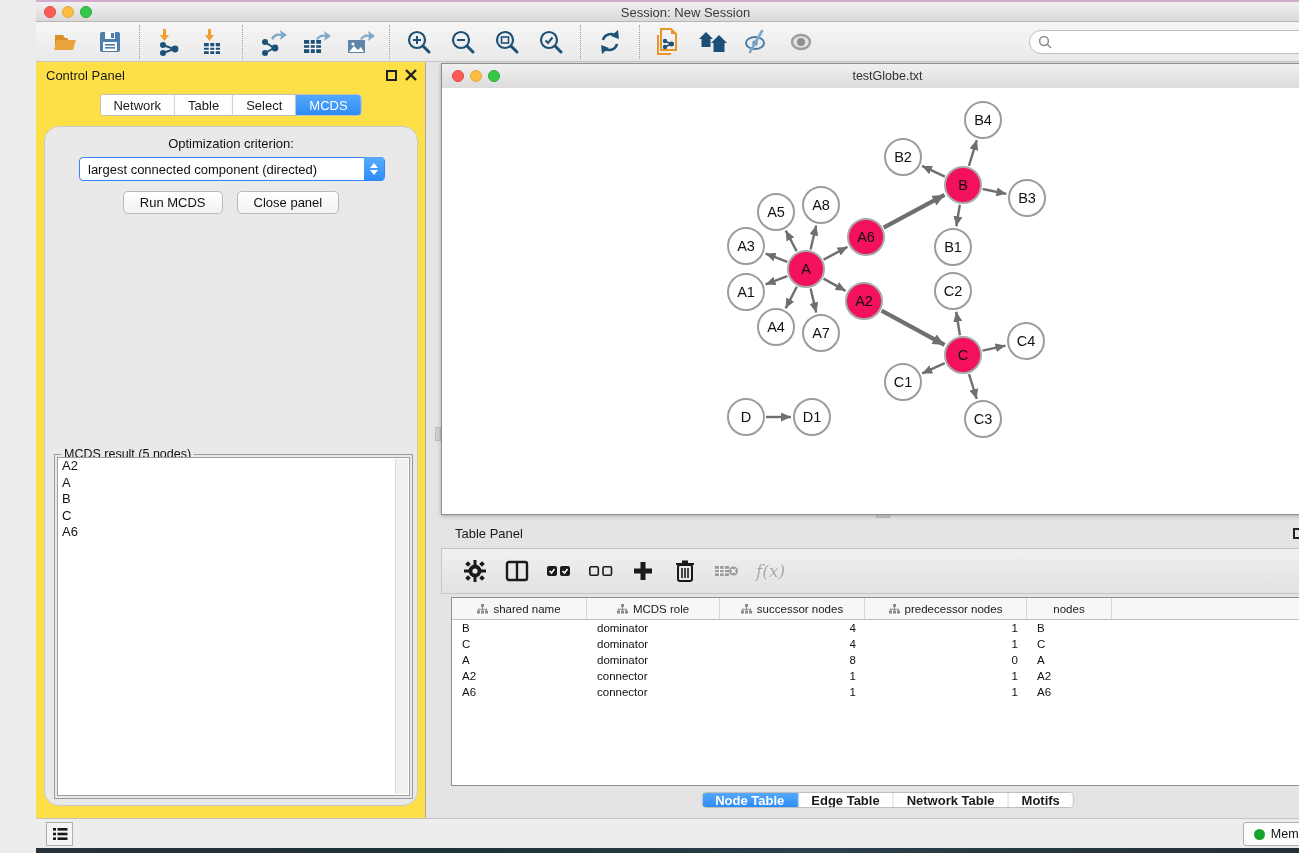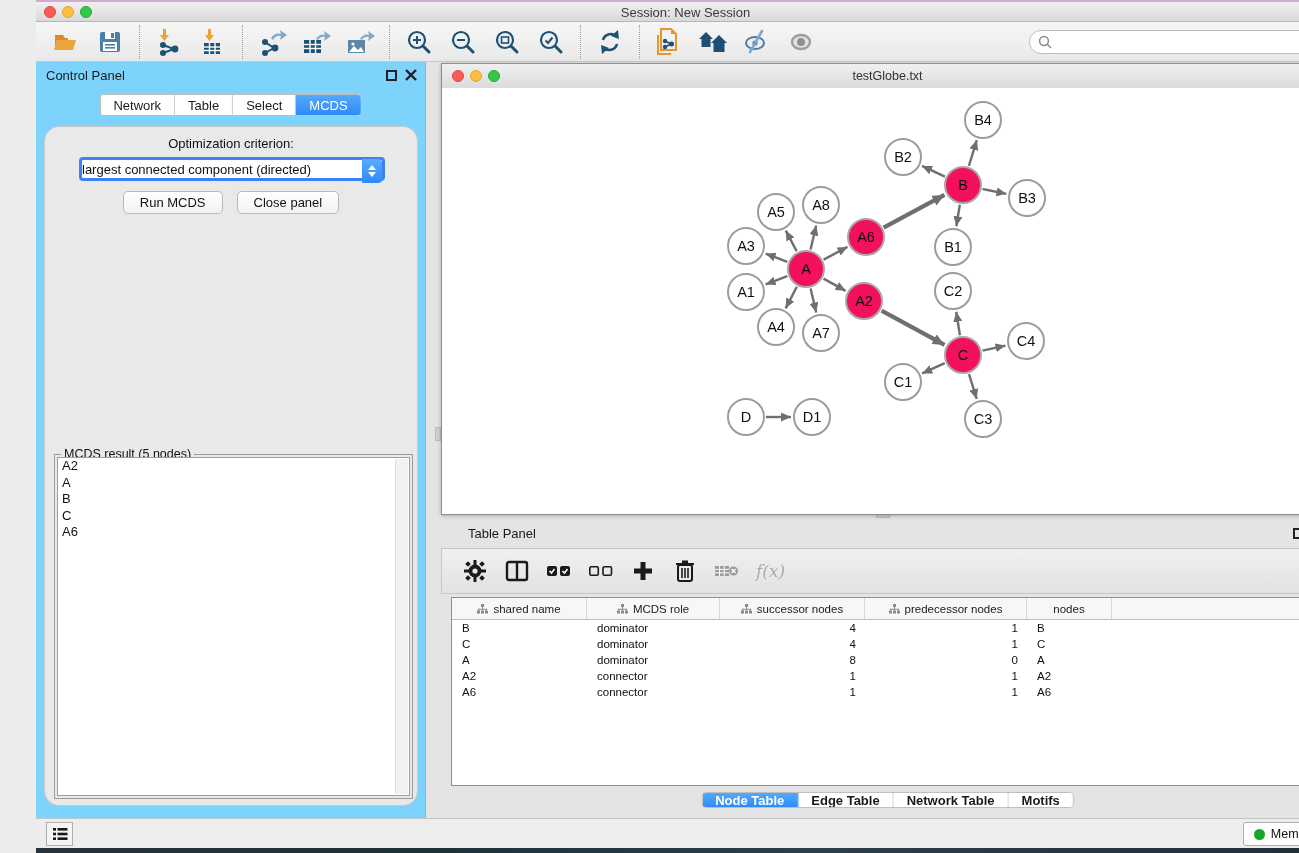--- a/index.html
+++ b/index.html
@@ -23,41 +23,41 @@
     background:linear-gradient(#F6F6F6,#E9E9E9); border-bottom:1px solid #C9C9C9;
     display:flex; align-items:center; padding-left:8px; }
   .tbtn { width:32px; height:32px; display:flex; align-items:center; justify-content:center; margin:0 6px; }
   .tsep { height:34px; border-left:1px dotted #9D9D9D; margin:0 7px; }
   .searchbox { position:absolute; right:10px; top:8px; width:296px; height:24px; background:#fff;
     border:1px solid #BDBDBD; border-radius:12px; display:flex; align-items:center; padding-left:8px; }
   .searchbox input { border:none; outline:none; flex:1; font-size:12px; background:transparent; height:20px; }
 
   
   .control-panel { position:absolute; left:0; top:62px; width:390px; height:756px;
-    background:#7dd3fc; border-right:1px solid #ABABAB; }
+    background:#fde047; border-right:1px solid #ABABAB; }
   .cp-header { position:absolute; left:0; top:0; width:100%; height:26px; }
   .panel-title { font-size:13px; color:#1A1A1A; position:absolute; left:10px; top:6px; }
   .panel-icons { position:absolute; right:8px; top:7px; display:flex; gap:8px; align-items:center; }
   .float-icon { width:11px; height:11px; border:2px solid #222; }
   .close-x { width:12px; height:12px; }
 
   .seg-tabs { position:absolute; display:flex; border:1px solid #BFBFBF; border-radius:4px;
     overflow:hidden; background:#fff; height:22px; }
   .seg-tabs .seg { font-size:13px; color:#1A1A1A; padding:0 13px; display:flex; align-items:center;
     border-right:1px solid #C9C9C9; background:#fff; cursor:default; }
   .seg-tabs .seg:last-child { border-right:none; }
   .seg-tabs .seg.active { background:linear-gradient(#55A9FC,#2E8BF7); color:#fff; border-right-color:#2E8BF7; }
   .cp-tabs { top:32px; left:50%; transform:translateX(-50%); }
 
   .cp-content { position:absolute; left:8px; top:64px; width:374px; bottom:12px;
     background:#E9E9E9; border:1px solid #CACACA; border-radius:15px; }
   .opt-label { position:absolute; top:9px; left:0; right:0; text-align:center; font-size:13px; color:#111; }
   .criterion-select { position:absolute; left:34px; top:30px; width:306px; height:24px; background:#fff;
-    border:3px solid #3b82f6; border-radius:4px; font-size:13px; color:#111;
-    display:flex; align-items:center; padding-left:0; }
+    border:1px solid #3b82f6; border-radius:4px; font-size:13px; color:#111;
+    display:flex; align-items:center; padding-left:8px; }
   .select-stepper { position:absolute; right:0; top:-1px; width:20px; height:24px;
     background:linear-gradient(#58ABFD,#2E8BF7); border-radius:0 4px 4px 0;
     display:flex; flex-direction:column; align-items:center; justify-content:center; gap:2px; }
   .chev { width:0; height:0; border-left:4px solid transparent; border-right:4px solid transparent; }
   .chev.up { border-bottom:5px solid #fff; }
   .chev.down { border-top:5px solid #fff; }
   .cp-buttons { position:absolute; top:64px; left:0; right:0; display:flex; justify-content:center; gap:14px; }
   .mac-btn { height:23px; background:linear-gradient(#FFFFFF,#F2F2F2); border:1px solid #B9B9B9;
     border-radius:5px; font-size:13px; color:#111; padding:0 16px; display:flex; align-items:center; }
 
@@ -408,21 +408,21 @@
             <div class="gnode" style="left: 522px; top: 312px;">C3</div>
             <div class="gnode" style="left: 285px; top: 310px;">D</div>
             <div class="gnode" style="left: 351px; top: 310px;">D1</div>
           </div>
         <div class="resize-grip"></div>
       </div>
     </div>
 
     <div class="table-panel">
       <div class="tp-header">
-        <span class="panel-title" style="left:27px">Table Panel</span>
+        <span class="panel-title" style="left:14px">Table Panel</span>
         <span class="panel-icons" style="right:10px">
           <span class="float-icon"></span>
           <svg class="close-x" viewBox="0 0 12 12">
               <line x1="1" y1="1" x2="11" y2="11" stroke="#222" stroke-width="2.4"></line>
               <line x1="11" y1="1" x2="1" y2="11" stroke="#222" stroke-width="2.4"></line>
             </svg>
         </span>
       </div>
       <div class="tp-toolbar">
         <div class="tbtn">

